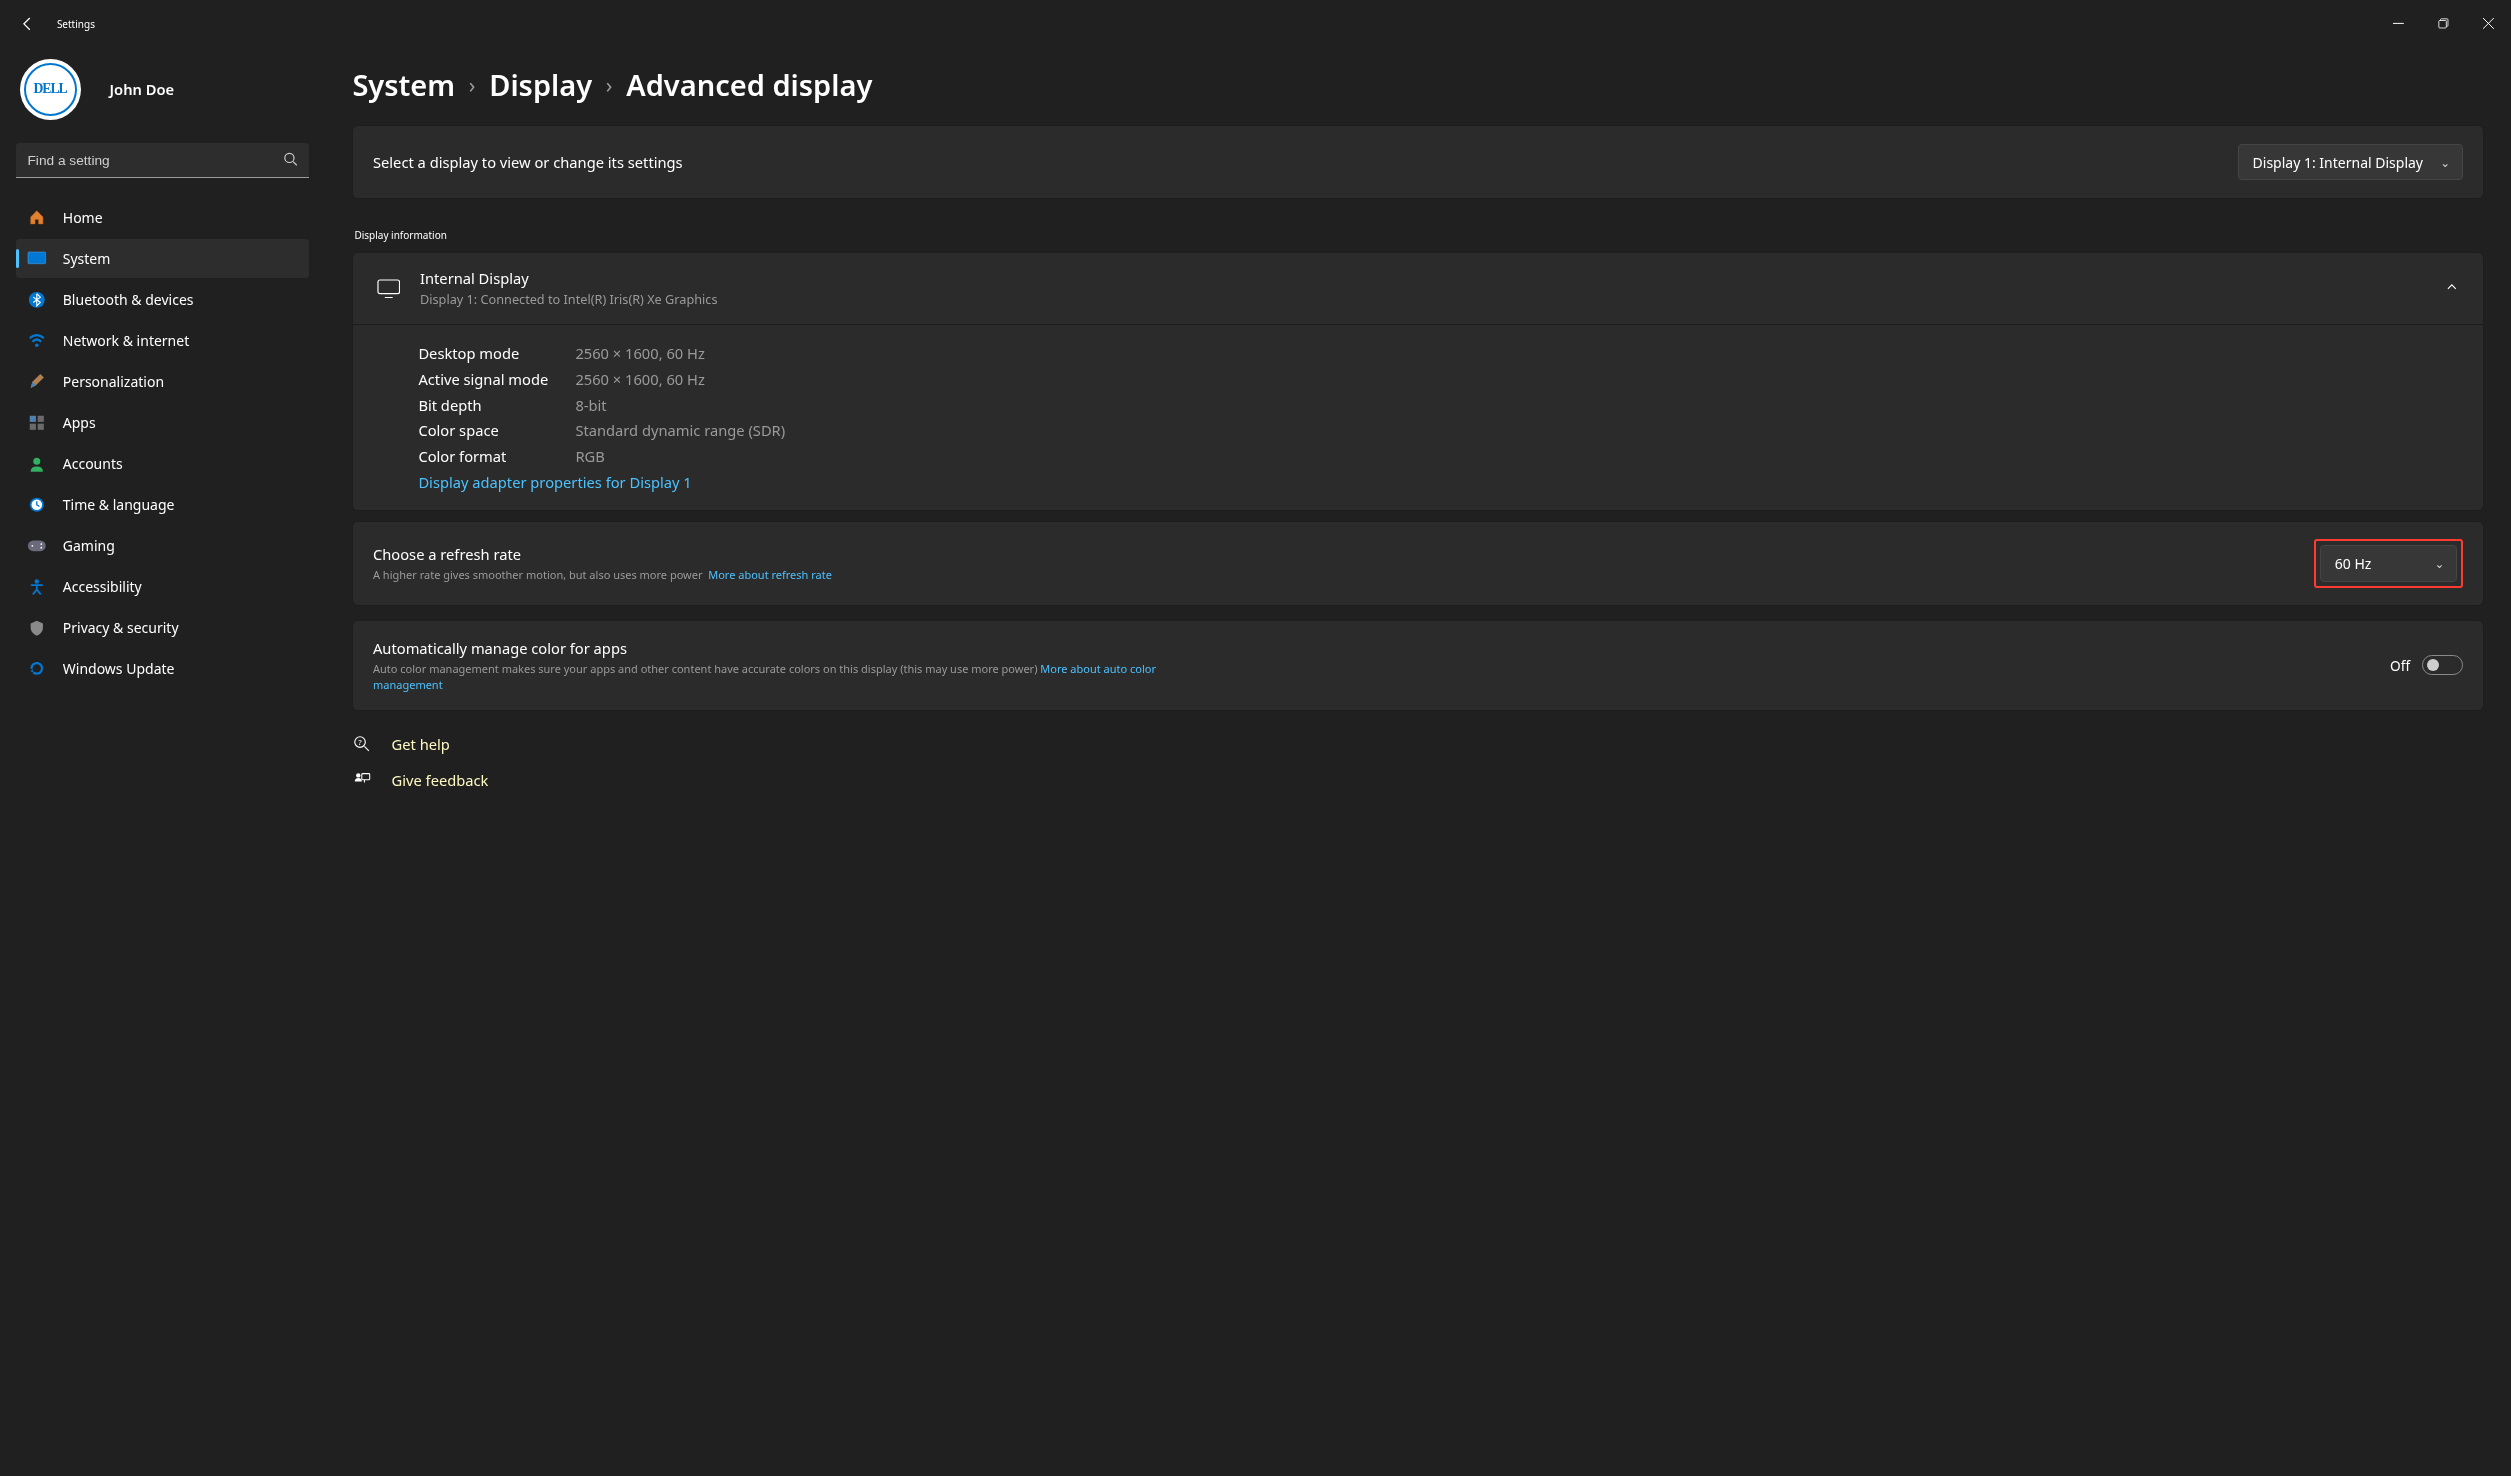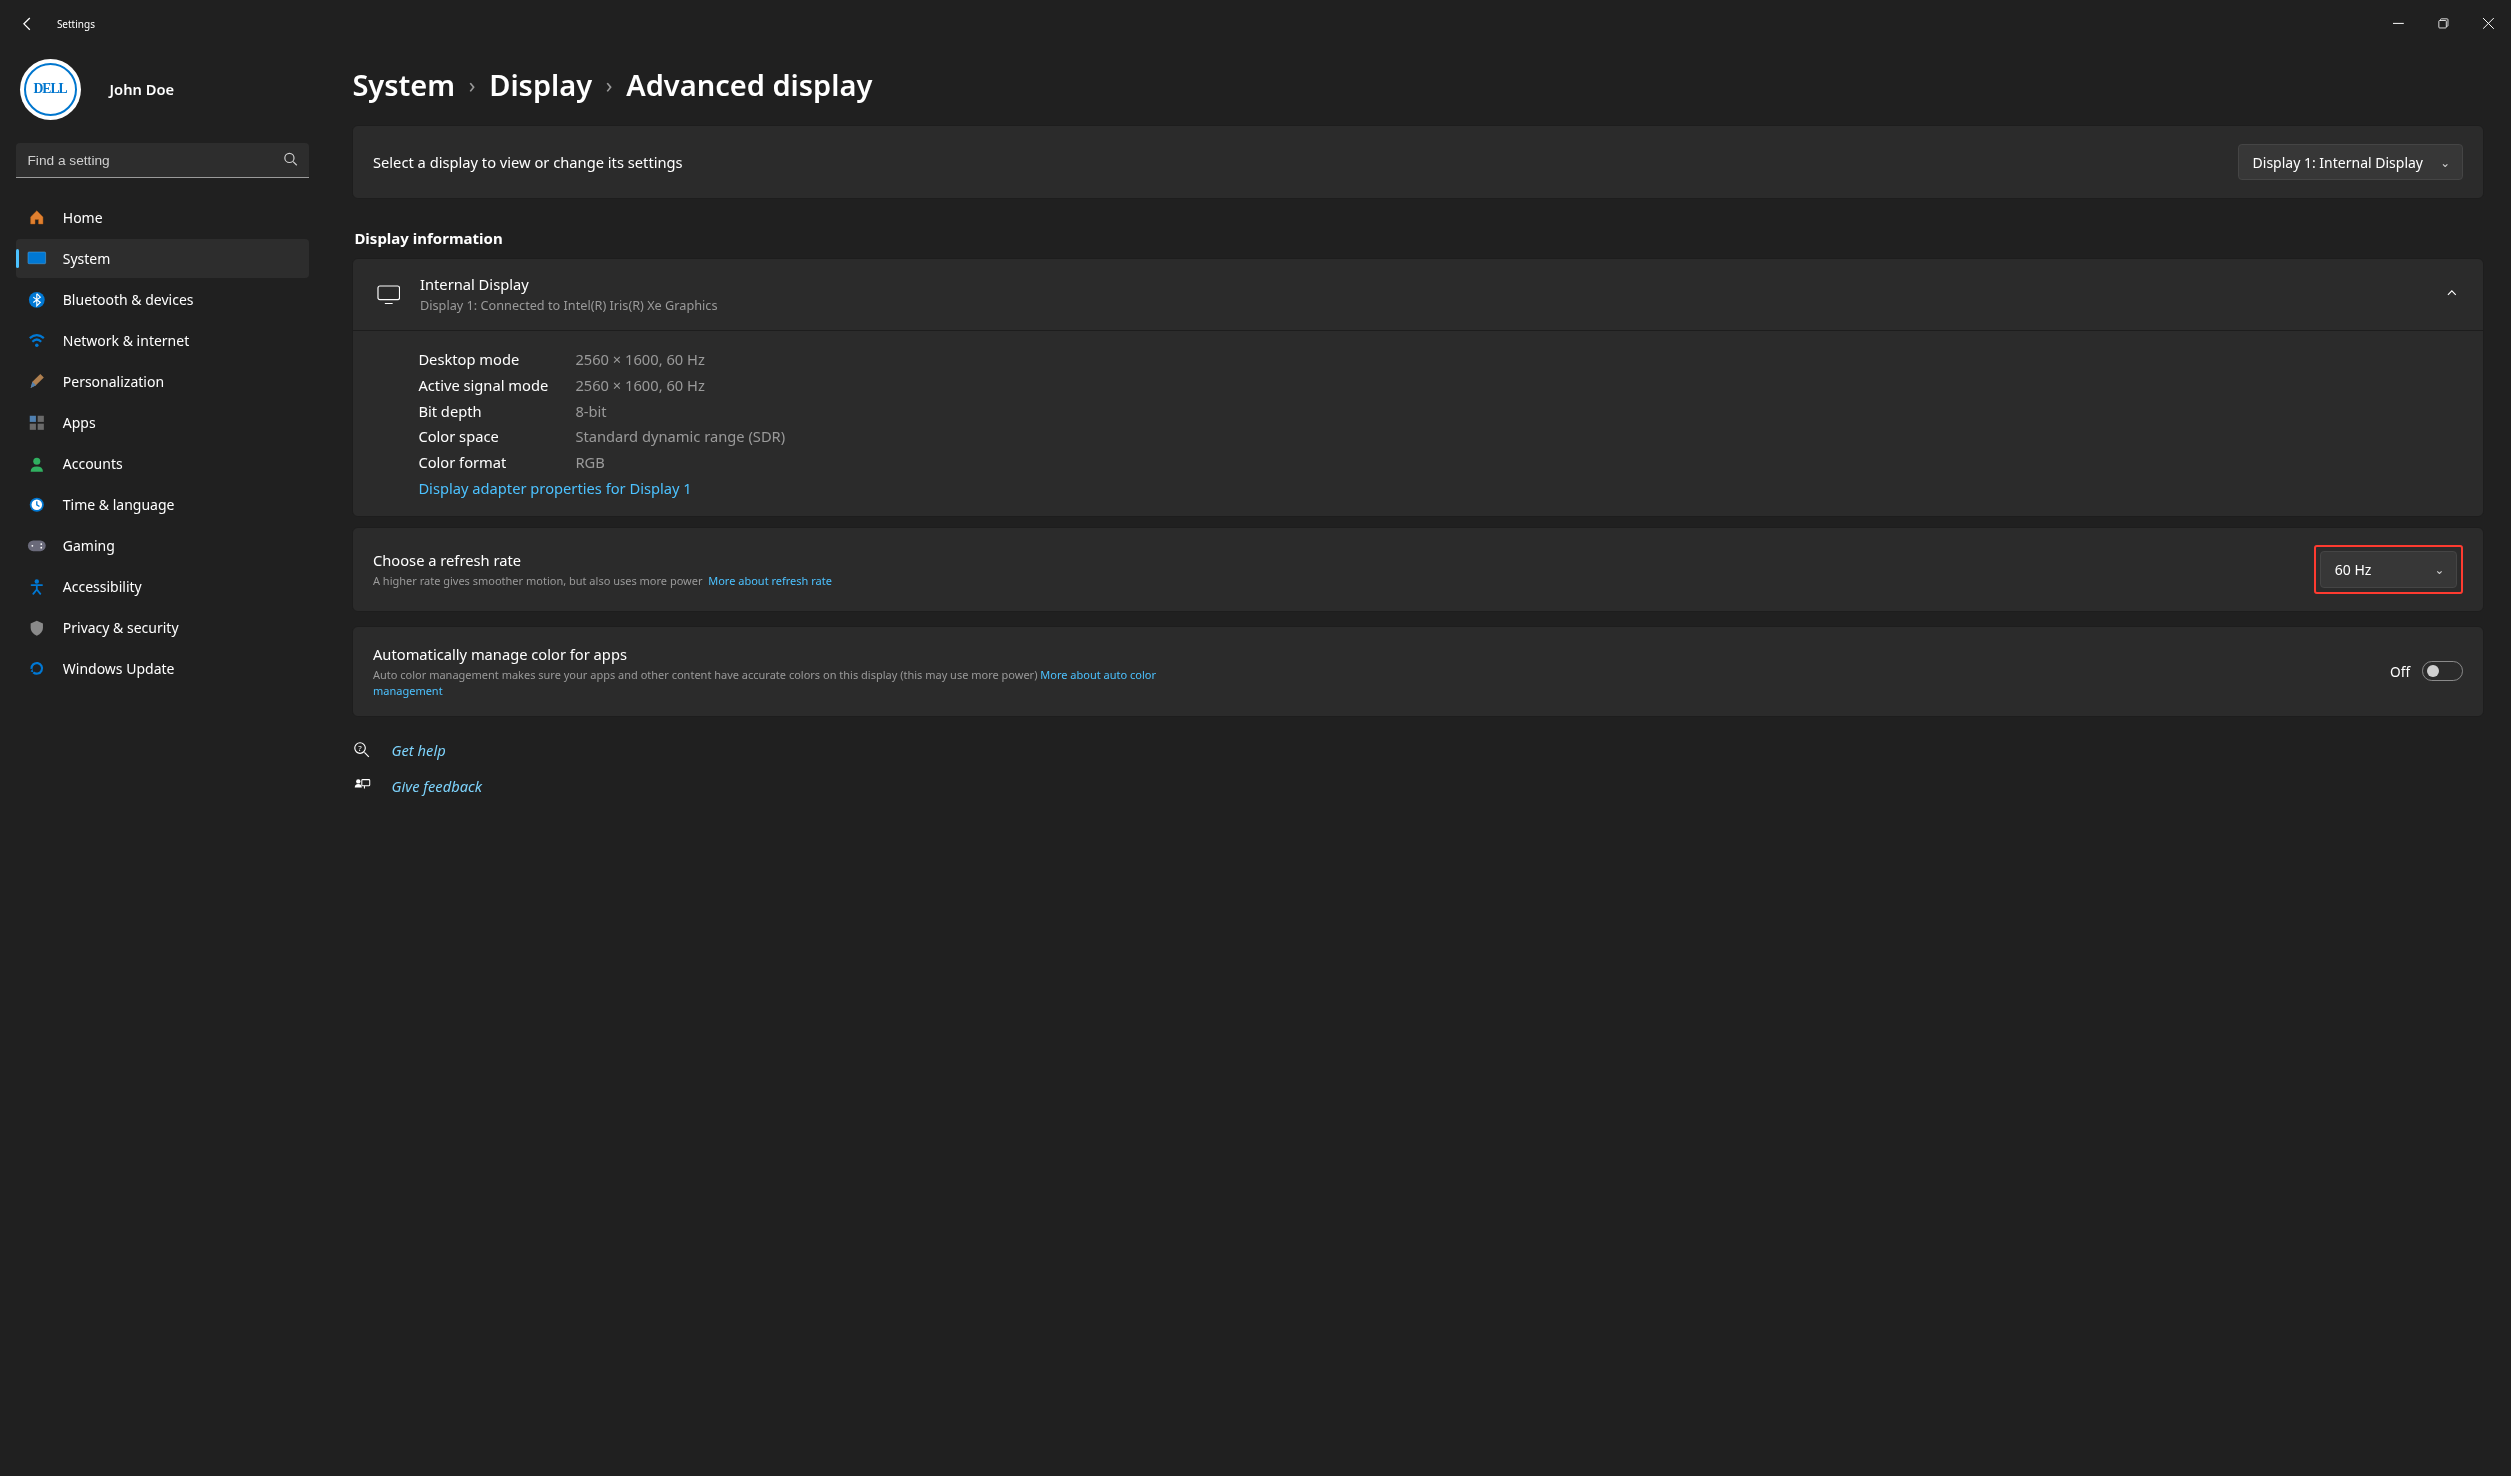--- a/index.html
+++ b/index.html
@@ -70,21 +70,21 @@
 }
 .card.flex { display:flex; align-items:center; justify-content:space-between; gap:15px; }
 .select-display-text { font-size:14.7px; }
 .dropdown {
   background:#373737; border:1px solid #454545; border-radius:3.9px;
   padding: 7.8px 39px 7.8px 13.7px; font-size:14px; position:relative; min-width:206px;
   cursor:pointer;
 }
 .dropdown .chev-down { position:absolute; right:11.8px; top:50%; transform:translateY(-50%); color:#cfcfcf; font-size:11.8px; }
 
-.section-title { font-size:15px; font-weight:700; margin: 29px 0 9.8px 2px; }
+.section-title { font-size:10px; font-weight:400; margin: 29px 0 9.8px 2px; }
 
 .display-card { background:#2b2b2b; border:1px solid #1d1d1d; border-radius:5.9px; margin-bottom:9.8px; }
 .display-header { display:flex; align-items:center; justify-content:space-between; padding:15.7px 23.5px; cursor:pointer; }
 .display-header-left { display:flex; align-items:center; gap:19.6px; }
 .monitor-icon { width:23.5px; height:23.5px; display:flex; align-items:center; justify-content:center; }
 .display-title { font-size:14.7px; font-weight:400; }
 .display-sub { font-size:12.7px; color:#9a9a9a; margin-top:2px; }
 .display-body { border-top:1px solid #1d1d1d; padding: 17.6px 23.5px 17.6px 65px; }
 .info-row { display:flex; gap: 0; margin-bottom: 5.9px; font-size:14.7px; }
 .info-label { width:157px; color:#ffffff; }
@@ -99,21 +99,21 @@
 .setting-sub { font-size:11px; color:#9a9a9a; margin-top:2.9px; max-width: 804px; line-height:1.4; }
 
 .card.flex .left { flex:1; }
 .toggle-wrap { display:flex; align-items:center; gap:11.8px; }
 .toggle-label { font-size:13.7px; }
 .toggle { width:41px; height:19.6px; border-radius:9.8px; border:1px solid #8a8a8a; background:#2b2b2b; position:relative; cursor:pointer; }
 .toggle .knob { width:11.8px; height:11.8px; border-radius:50%; background:#cfcfcf; position:absolute; top:2.9px; left:3.9px; }
 
 .footer-links { margin-top: 23.5px; display:flex; flex-direction:column; gap:15.7px; }
 .footer-link { display:flex; align-items:center; gap:19.6px; font-size:14.7px; cursor:pointer; }
-.footer-link .lbl { color:#7dd3fc;font-style:italic; }
+.footer-link .lbl { color:#fef9c3; }
 .footer-icon { width:19.6px; height:19.6px; display:flex; align-items:center; justify-content:center; color:#ffffff; }
 </style>
 </head>
 <body>
 
 <div class="titlebar">
   <div class="titlebar-left">
     <div class="back-arrow">
       <svg width="15.7" height="15.7" viewBox="0 0 16 16">
           <path d="M10 2 L4 8 L10 14" stroke="#ffffff" stroke-width="1.3" fill="none"></path>

